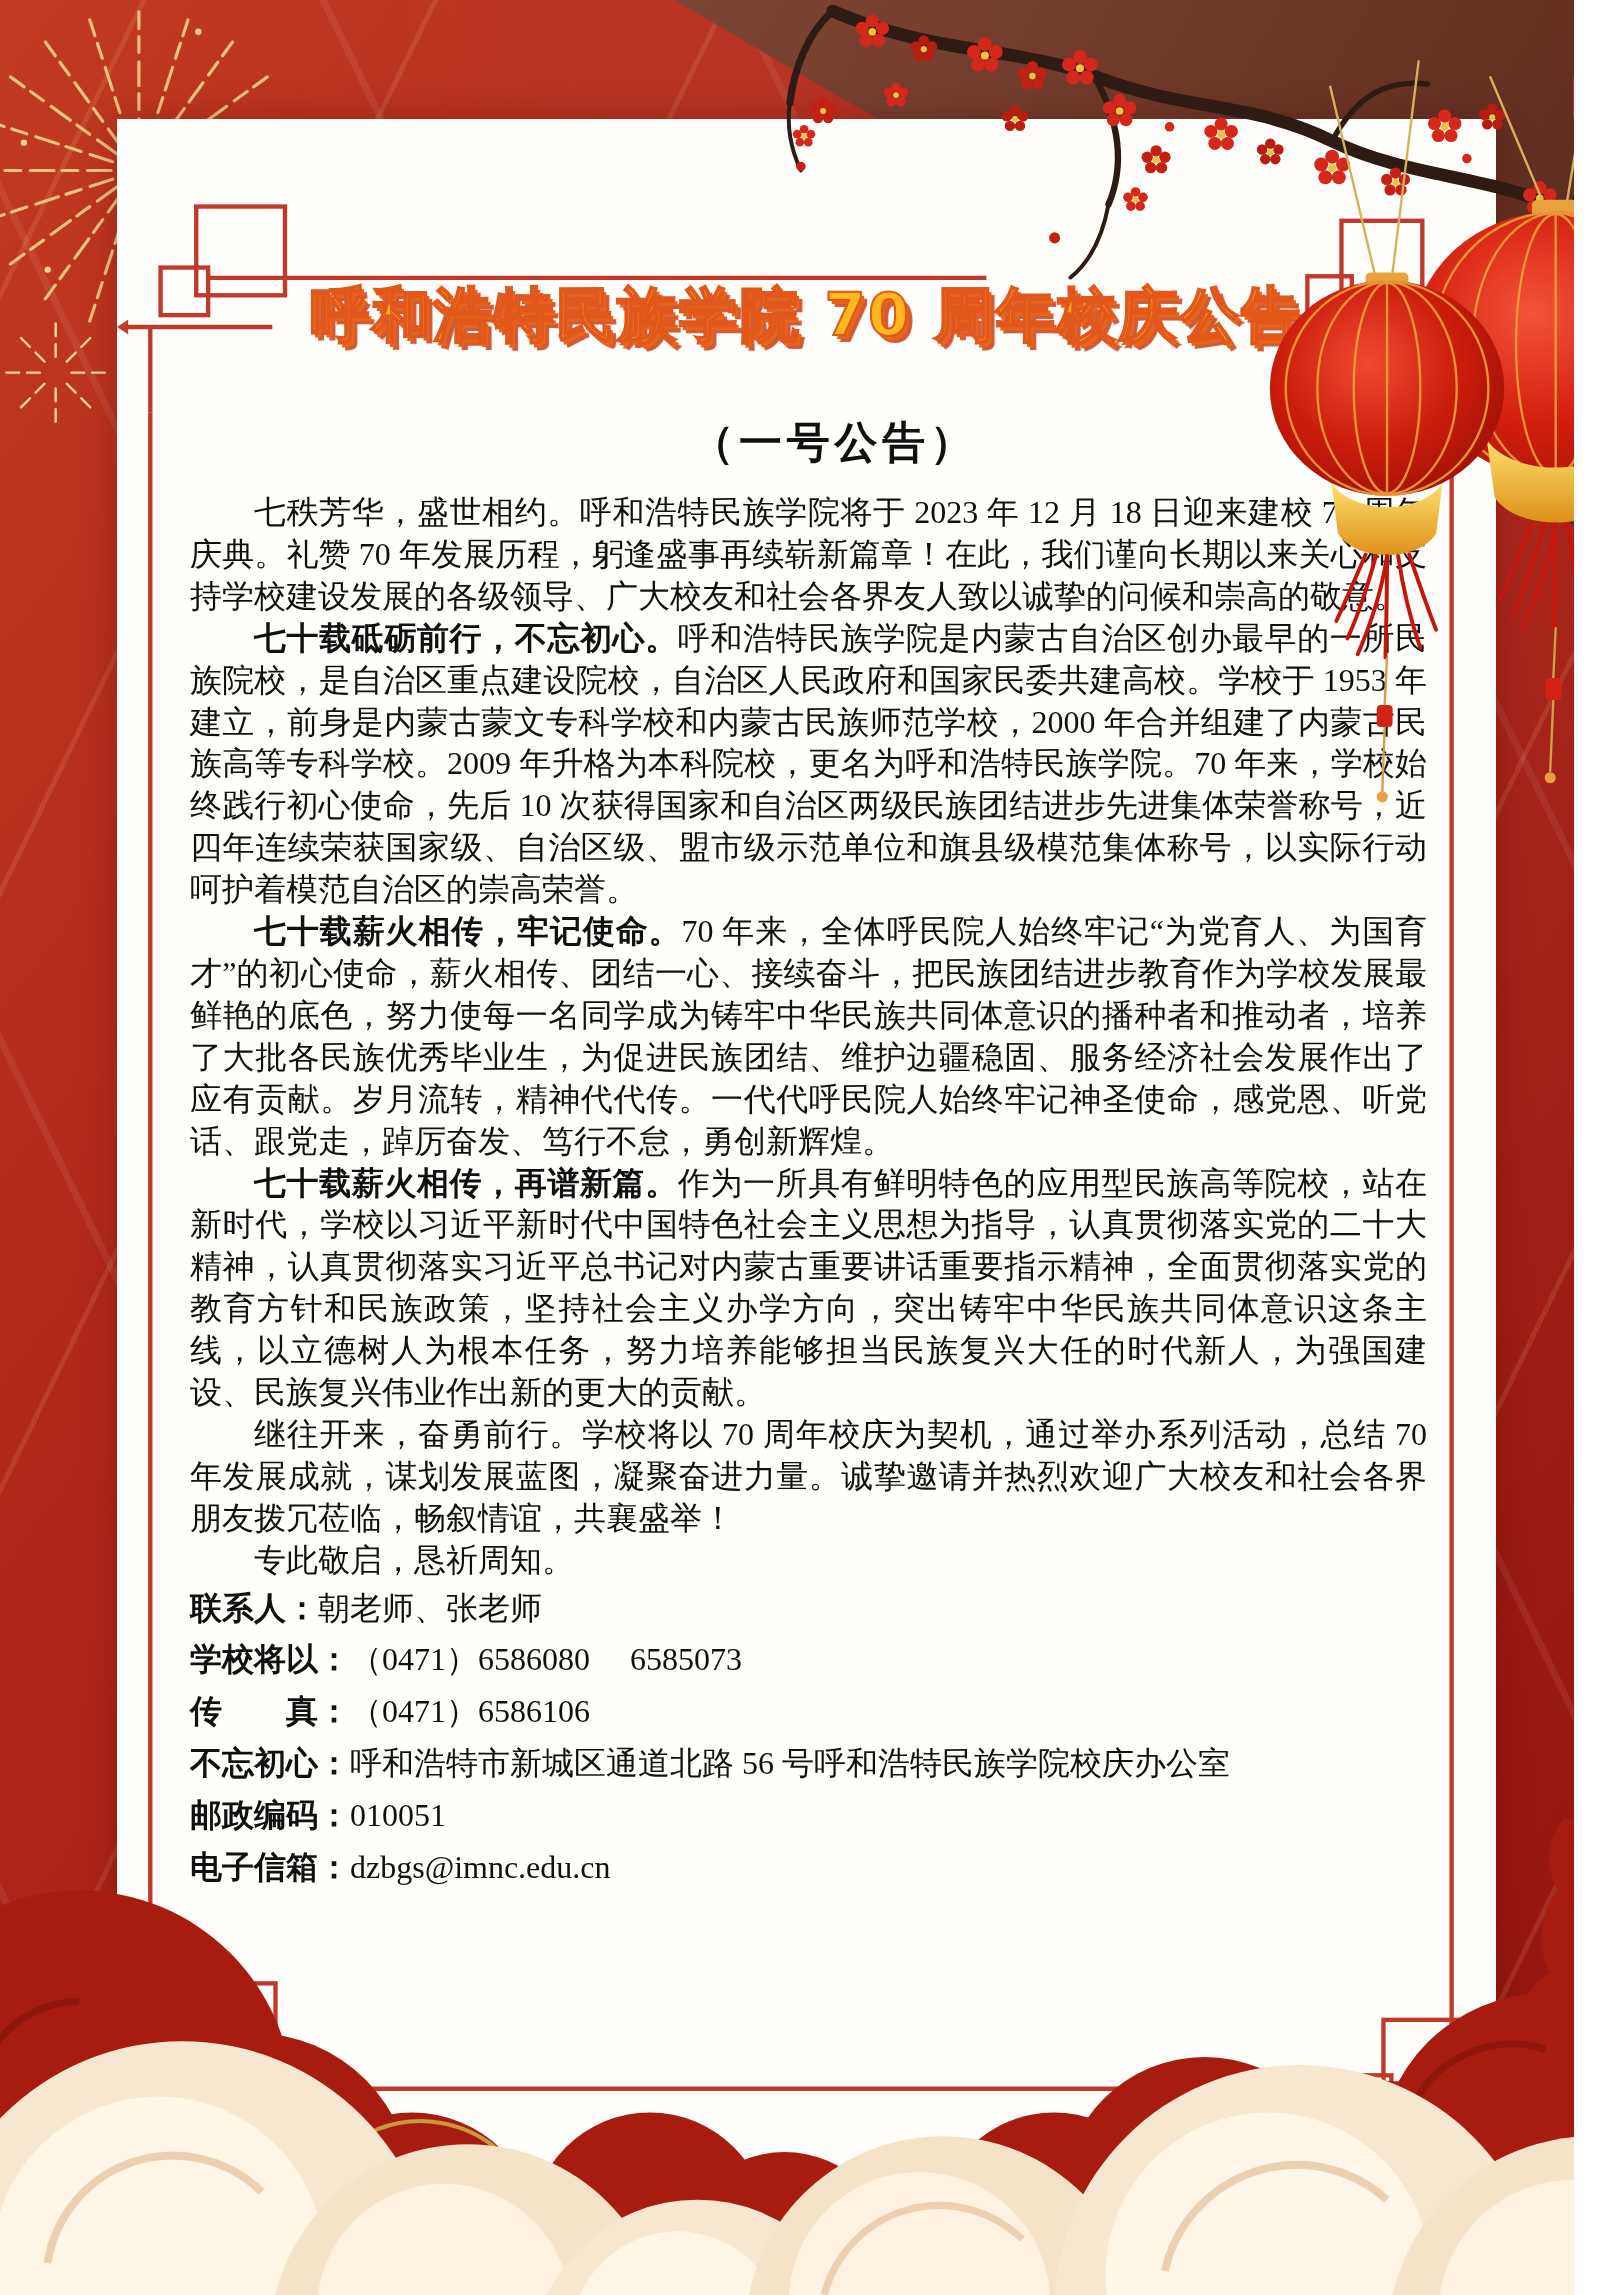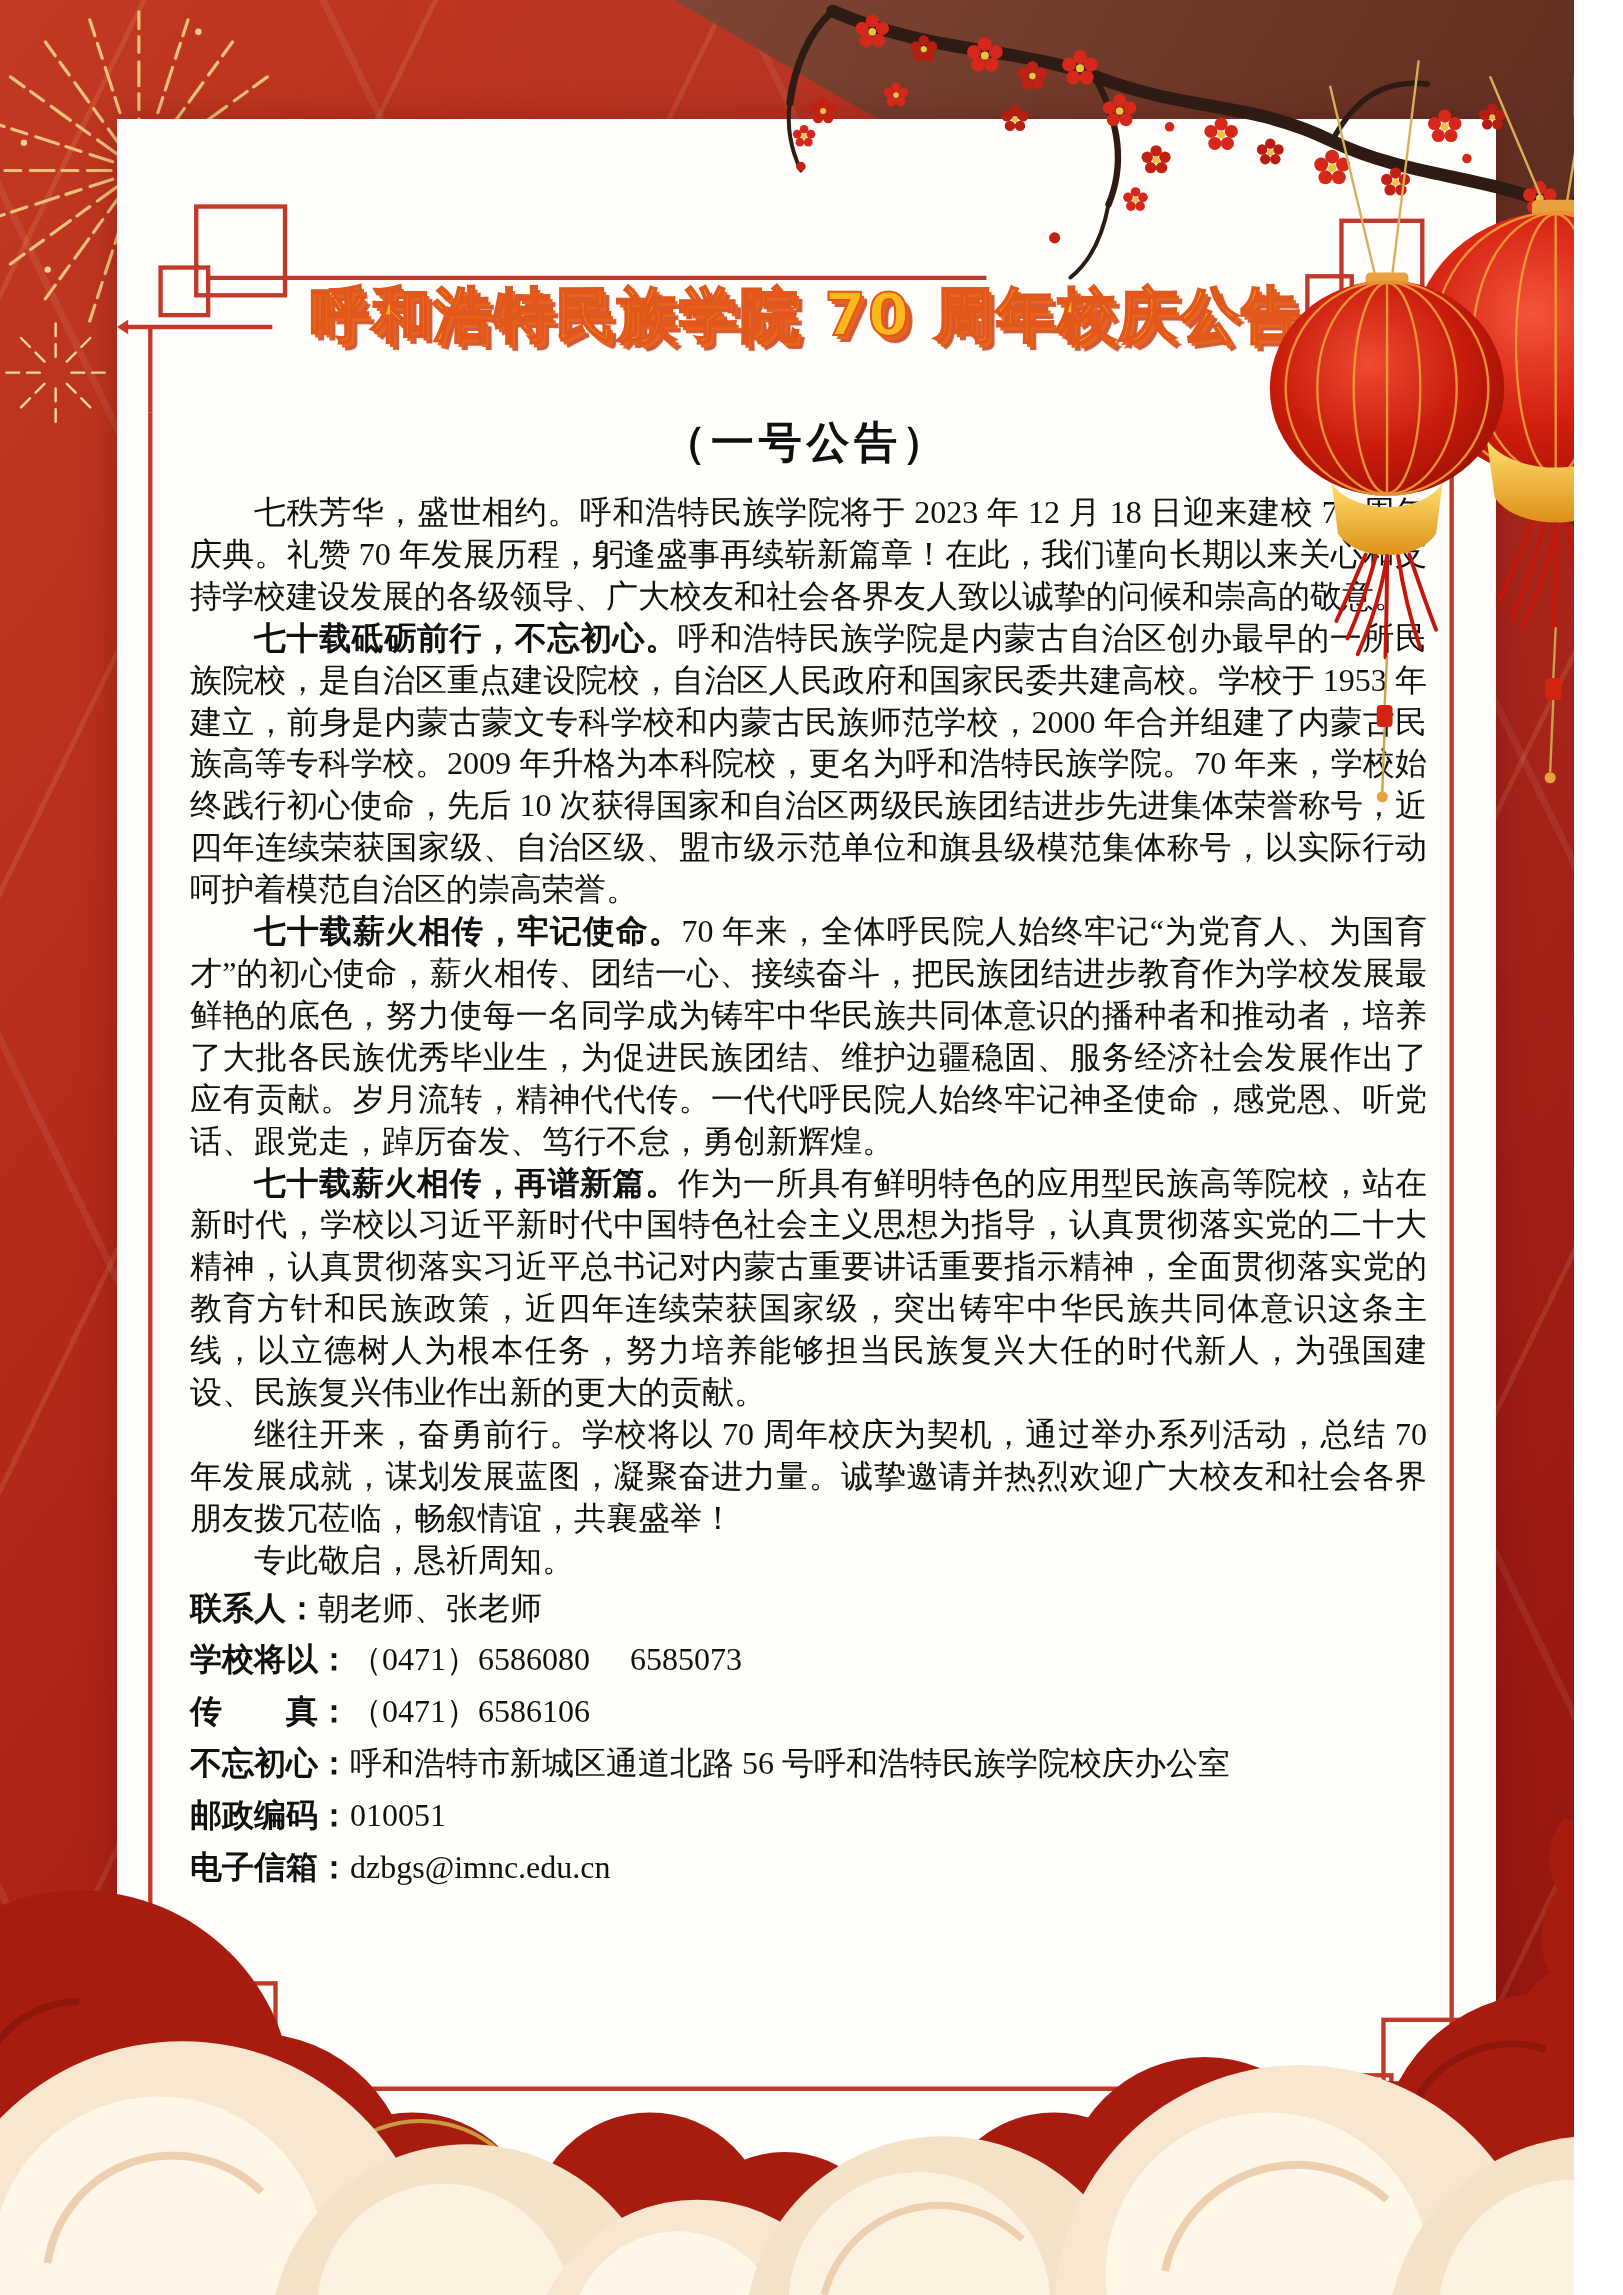--- a/index.html
+++ b/index.html
@@ -18,21 +18,21 @@
   .card{position:absolute;left:117px;top:119px;width:1379px;height:2177px;background:#fffefa;
     box-shadow:0 0 33px rgba(70,5,0,.30);z-index:3;}
   .frame{position:absolute;left:0;top:0;width:1379px;height:2177px;}
   .frame line,.frame rect{stroke:#c1392b;stroke-width:5.5;fill:none;}
   .frame polygon{fill:#c1392b;}
   .title{position:absolute;top:157px;left:0;width:100%;text-align:center;margin:0;
     font-family:"DejaVu Sans","Liberation Sans",sans-serif;font-weight:900;font-size:59px;letter-spacing:2.4px;
     color:#ffb71e;-webkit-text-stroke:2px #e2571b;
     text-shadow:3.2px 4px 0 #e8641c,6.3px 7.1px 0.8px rgba(200,60,20,.85);}
   .subtitle{position:absolute;top:295px;left:0;width:100%;text-align:center;
-    font-weight:bold;font-size:43px;letter-spacing:4.8px;color:#101010;}
+    font-weight:bold;font-size:43px;letter-spacing:4.8px;color:#101010;padding-left:28px;}
   .body{position:absolute;top:373px;left:73px;width:1237px;color:#101010;}
   .body p{margin:0;font-size:32px;line-height:1.31;text-align:justify;text-indent:2em;}
   .lead{font-family:"Liberation Sans","DejaVu Sans",sans-serif;font-weight:700;}
   .contacts{margin-top:1px;}
   .contact-row{font-size:32px;line-height:1.62;}
   .clabel{font-family:"Liberation Sans","DejaVu Sans",sans-serif;font-weight:700;}
   .branch{position:absolute;left:777px;top:0;width:847px;height:333px;z-index:4;}
   .lanterns{position:absolute;left:1235px;top:0;width:388px;height:808px;z-index:5;}
   .clouds{position:absolute;left:0;bottom:0;width:1623px;height:476px;z-index:6;}
 </style>
@@ -125,21 +125,21 @@
       </g>
     </svg>
 
     <h1 class="title">呼和浩特民族学院 70 周年校庆公告</h1>
     <div class="subtitle">（一号公告）</div>
 
     <div class="body">
       <p><b class="lead"></b><span>七秩芳华，盛世相约。呼和浩特民族学院将于 2023 年 12 月 18 日迎来建校 70 周年庆典。礼赞 70 年发展历程，躬逢盛事再续崭新篇章！在此，我们谨向长期以来关心和支持学校建设发展的各级领导、广大校友和社会各界友人致以诚挚的问候和崇高的敬意。</span></p>
       <p><b class="lead">七十载砥砺前行，不忘初心。</b><span>呼和浩特民族学院是内蒙古自治区创办最早的一所民族院校，是自治区重点建设院校，自治区人民政府和国家民委共建高校。学校于 1953 年建立，前身是内蒙古蒙文专科学校和内蒙古民族师范学校，2000 年合并组建了内蒙古民族高等专科学校。2009 年升格为本科院校，更名为呼和浩特民族学院。70 年来，学校始终践行初心使命，先后 10 次获得国家和自治区两级民族团结进步先进集体荣誉称号，近四年连续荣获国家级、自治区级、盟市级示范单位和旗县级模范集体称号，以实际行动呵护着模范自治区的崇高荣誉。</span></p>
       <p><b class="lead">七十载薪火相传，牢记使命。</b><span>70 年来，全体呼民院人始终牢记“为党育人、为国育才”的初心使命，薪火相传、团结一心、接续奋斗，把民族团结进步教育作为学校发展最鲜艳的底色，努力使每一名同学成为铸牢中华民族共同体意识的播种者和推动者，培养了大批各民族优秀毕业生，为促进民族团结、维护边疆稳固、服务经济社会发展作出了应有贡献。岁月流转，精神代代传。一代代呼民院人始终牢记神圣使命，感党恩、听党话、跟党走，踔厉奋发、笃行不怠，勇创新辉煌。</span></p>
-      <p><b class="lead">七十载薪火相传，再谱新篇。</b><span>作为一所具有鲜明特色的应用型民族高等院校，站在新时代，学校以习近平新时代中国特色社会主义思想为指导，认真贯彻落实党的二十大精神，认真贯彻落实习近平总书记对内蒙古重要讲话重要指示精神，全面贯彻落实党的教育方针和民族政策，近四年连续荣获国家级，突出铸牢中华民族共同体意识这条主线，以立德树人为根本任务，努力培养能够担当民族复兴大任的时代新人，为强国建设、民族复兴伟业作出新的更大的贡献。</span></p>
+      <p><b class="lead">七十载薪火相传，再谱新篇。</b><span>作为一所具有鲜明特色的应用型民族高等院校，站在新时代，学校以习近平新时代中国特色社会主义思想为指导，认真贯彻落实党的二十大精神，认真贯彻落实习近平总书记对内蒙古重要讲话重要指示精神，全面贯彻落实党的教育方针和民族政策，坚持社会主义办学方向，突出铸牢中华民族共同体意识这条主线，以立德树人为根本任务，努力培养能够担当民族复兴大任的时代新人，为强国建设、民族复兴伟业作出新的更大的贡献。</span></p>
       <p><b class="lead"></b><span>继往开来，奋勇前行。学校将以 70 周年校庆为契机，通过举办系列活动，总结 70 年发展成就，谋划发展蓝图，凝聚奋进力量。诚挚邀请并热烈欢迎广大校友和社会各界朋友拨冗莅临，畅叙情谊，共襄盛举！</span></p>
       <p>专此敬启，恳祈周知。</p>
 
       <div class="contacts">
         <div class="contact-row"><span class="clabel">联系人：</span><span class="cvalue">朝老师、张老师</span></div>
         <div class="contact-row"><span class="clabel">学校将以：</span><span class="cvalue">（0471）6586080　 6585073</span></div>
         <div class="contact-row"><span class="clabel">传　　真：</span><span class="cvalue">（0471）6586106</span></div>
         <div class="contact-row"><span class="clabel">不忘初心：</span><span class="cvalue">呼和浩特市新城区通道北路 56 号呼和浩特民族学院校庆办公室</span></div>
         <div class="contact-row"><span class="clabel">邮政编码：</span><span class="cvalue">010051</span></div>
         <div class="contact-row"><span class="clabel">电子信箱：</span><span class="cvalue">dzbgs@imnc.edu.cn</span></div>

